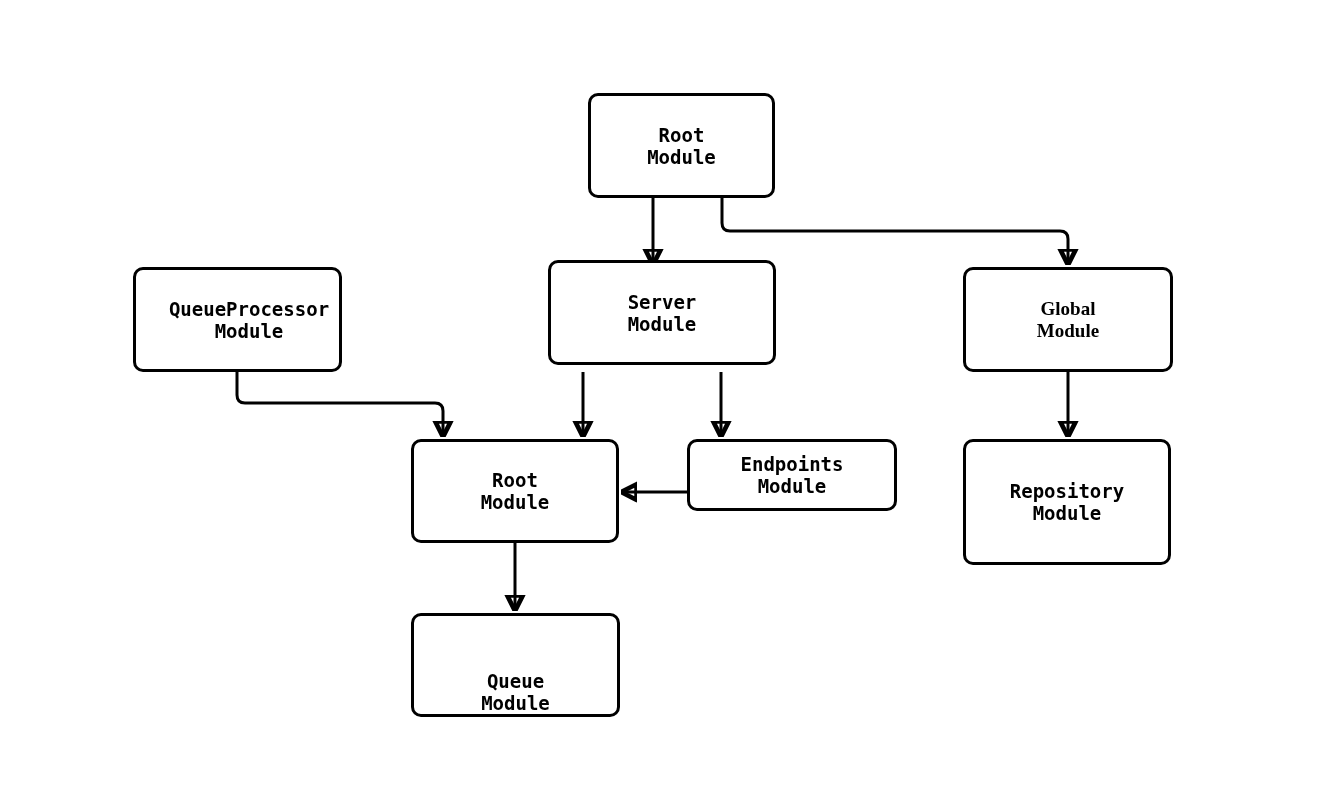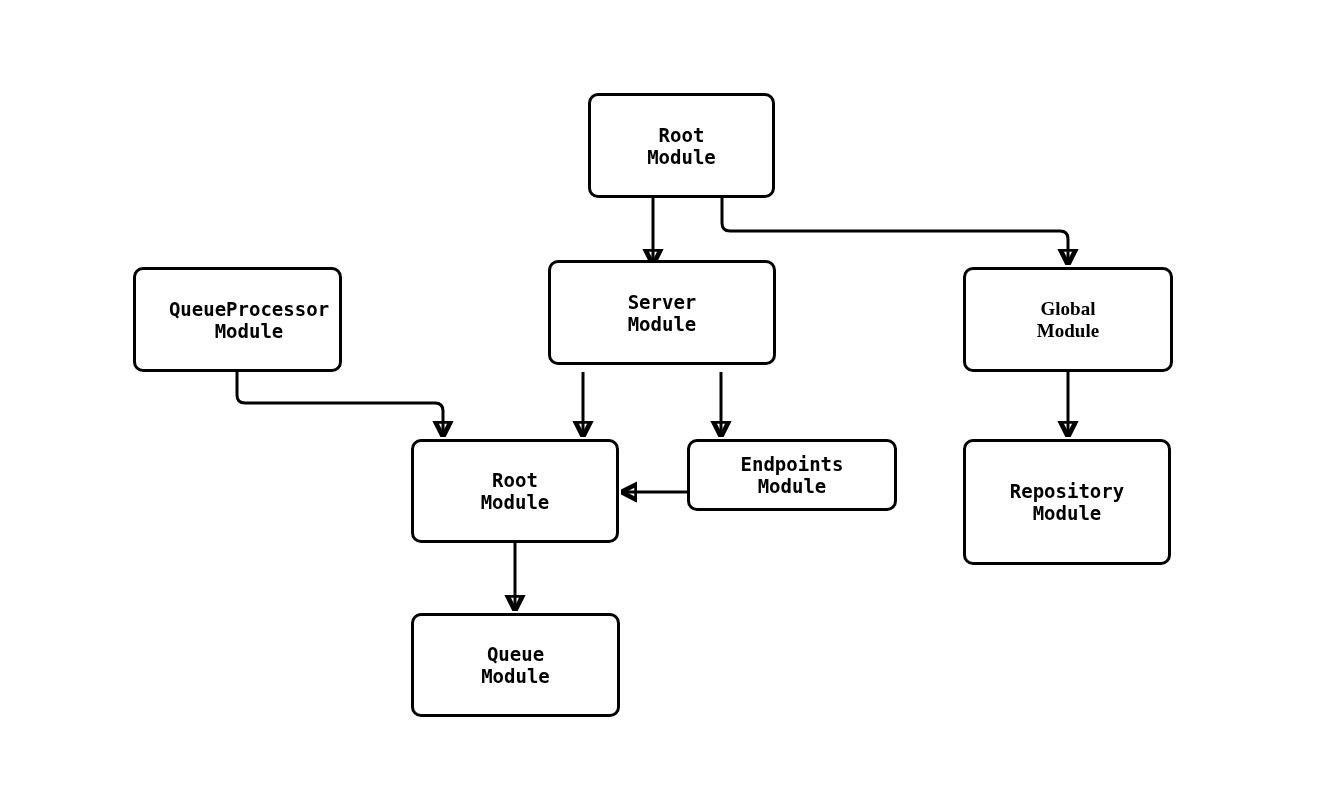--- a/index.html
+++ b/index.html
@@ -97,18 +97,18 @@
   <div class="node" style="left:687px; top:439px; width:210px; height:72px;">
     <span>Endpoints</span>
     <span>Module</span>
   </div>
 
   <div class="node" style="left:963px; top:439px; width:208px; height:126px;text-align:center;">
     <span>Repository</span>
     <span>Module</span>
   </div>
 
-  <div class="node" style="left:411px; top:613px; width:209px; height:104px;">
+  <div class="node" style="left:411px; top:613px; width:209px; height:104px;justify-content:flex-end;">
     <span>Queue</span>
     <span>Module</span>
   </div>
 
 </div>
 
 </body></html>

